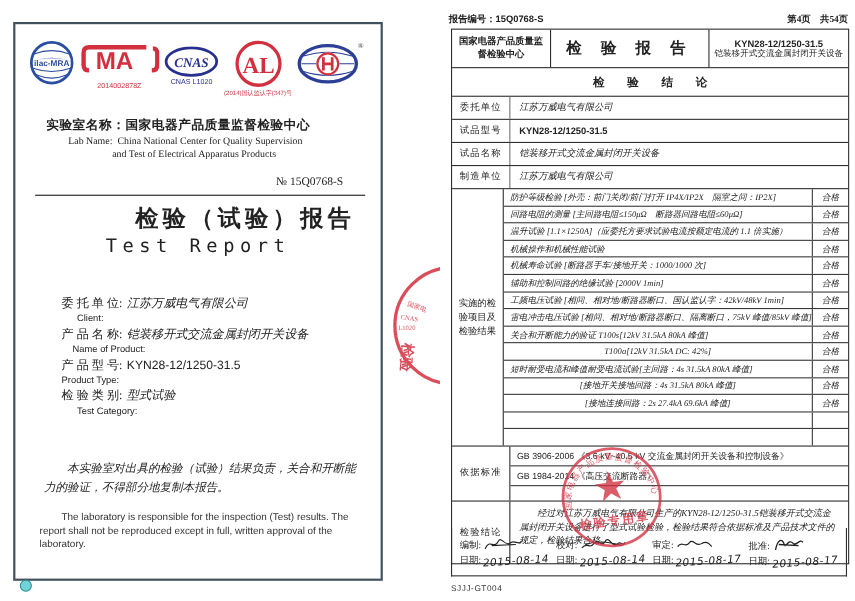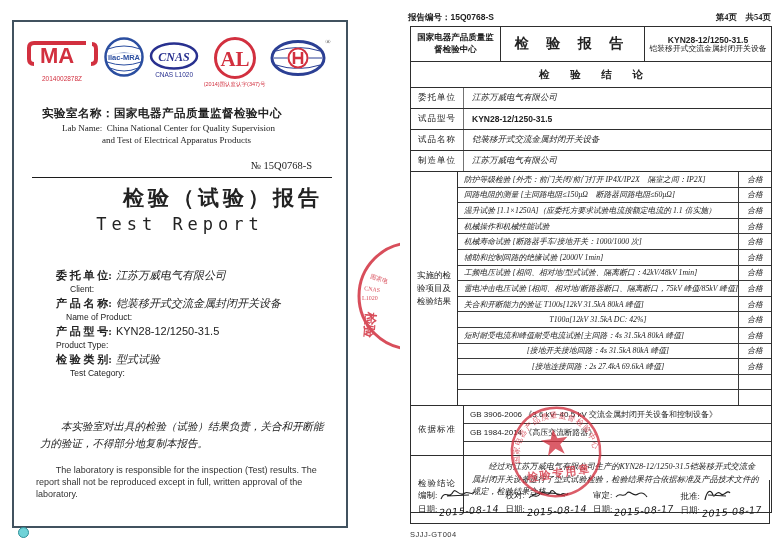--- a/index.html
+++ b/index.html
@@ -12,21 +12,21 @@
   .logo-code.blue{color:#28308f;}
   .lab-cn{position:absolute;left:28px;top:84px;font-size:11.5px;font-weight:bold;letter-spacing:.5px;}
   .lab-en1{position:absolute;left:48px;top:101px;font-size:9px;}
   .lab-en2{position:absolute;left:88px;top:113px;font-size:9px;}
   .report-no{position:absolute;right:34px;top:138px;font-size:10.5px;}
   .rule{position:absolute;left:18px;right:14px;top:155px;border-top:1.5px solid #1c1c1c;}
   .title-cn{position:absolute;left:0;top:162px;width:100%;text-align:center;font-size:21px;font-weight:bold;letter-spacing:4px;font-family:"DejaVu Sans","Liberation Sans",sans-serif;margin-left:43px;}
   .title-en{position:absolute;left:0;top:192px;width:100%;text-align:center;font-size:17px;letter-spacing:5px;font-family:"DejaVu Sans Mono","Liberation Mono",monospace;}
   .field{position:absolute;left:42px;right:10px;}
   .field .cnline{font-size:11px;white-space:nowrap;}
-  .field .cnlabel{font-weight:bold;margin-top:40px;}
+  .field .cnlabel{font-weight:normal;margin-top:40px;}
   .field .cnvalue{font-style:italic;margin-left:4px;}
   .field .enline{font-size:8.5px;font-family:"Liberation Sans",sans-serif;margin-top:1px;margin-left:14px;}
   .disc-cn{position:absolute;left:26px;right:18px;top:396px;font-size:10.5px;line-height:1.65;text-indent:2em;font-style:italic;}
   .disc-en{position:absolute;left:22px;right:14px;top:442px;font-size:9px;line-height:1.35;text-indent:2.2em;font-family:"Liberation Sans",sans-serif;color:#333;}
   .left-stamp{position:absolute;left:326px;top:216px;width:60px;height:116px;opacity:.85;}
   .staple-dot{position:absolute;left:4px;top:505px;width:9px;height:9px;border-radius:50%;background:#6fd3d8;border:1.5px solid #2e8f98;}
   
   .right-page{position:absolute;left:390px;top:10px;width:383px;height:534px;}
   .meta-line{position:absolute;left:18px;right:0;top:2px;font-size:8.5px;}
   .meta-no{position:absolute;left:0;top:0;font-weight:bold;font-family:"Liberation Sans",sans-serif;}
@@ -67,35 +67,35 @@
   .rp-stamp{position:absolute;left:118px;top:394px;width:96px;height:96px;opacity:.78;transform:rotate(-8deg);pointer-events:none;}
 </style>
 </head>
 <body>
 
 <div class="left-page">
 
   <div class="logos-row">
 
     <div class="logo">
-      <svg width="72" height="38" viewBox="0 0 72 38">
-        <path d="M66,8 Q70,8 70,13 L70,23 Q70,28 65,28" fill="none" stroke="#d2303f" stroke-width="4"></path>
-        <path d="M8,28 Q3,28 3,23 L3,12 Q3,7 8,7 L60,7" fill="none" stroke="#d2303f" stroke-width="4"></path>
-        <text x="14" y="27" font-family="Liberation Sans,sans-serif" font-size="22" font-weight="bold" fill="#d2303f">MA</text>
-      </svg>
-      <div class="logo-code">2014002878Z</div>
-    </div>
-
-    <div class="logo">
       <svg width="42" height="42" viewBox="0 0 42 42">
         <circle cx="21" cy="21" r="18.5" fill="none" stroke="#2b4ea0" stroke-width="2.5"></circle>
         <path d="M5,13 Q21,7 37,13 M4,20 Q21,14 38,20 M4,26 Q21,32 38,26 M7,32 Q21,38 35,32" fill="none" stroke="#2b4ea0" stroke-width="1"></path>
         <rect x="4" y="17" width="34" height="8" fill="#ffffff" opacity="0.85"></rect>
         <text x="21" y="24" text-anchor="middle" font-family="Liberation Sans,sans-serif" font-size="7.5" font-weight="bold" fill="#2b4ea0">ilac-MRA</text>
       </svg>
+    </div>
+
+    <div class="logo">
+      <svg width="72" height="38" viewBox="0 0 72 38">
+        <path d="M66,8 Q70,8 70,13 L70,23 Q70,28 65,28" fill="none" stroke="#d2303f" stroke-width="4"></path>
+        <path d="M8,28 Q3,28 3,23 L3,12 Q3,7 8,7 L60,7" fill="none" stroke="#d2303f" stroke-width="4"></path>
+        <text x="14" y="27" font-family="Liberation Sans,sans-serif" font-size="22" font-weight="bold" fill="#d2303f">MA</text>
+      </svg>
+      <div class="logo-code">2014002878Z</div>
     </div>
 
     <div class="logo" style="margin-top:6px;">
       <svg width="50" height="28" viewBox="0 0 50 28">
         <ellipse cx="25" cy="14" rx="23" ry="12.5" fill="none" stroke="#28308f" stroke-width="2.5"></ellipse>
         <text x="25" y="19" text-anchor="middle" font-family="Liberation Serif,serif" font-style="italic" font-size="12" font-weight="bold" fill="#28308f">CNAS</text>
       </svg>
       <div class="logo-code blue">CNAS L1020</div>
     </div>
 
@@ -218,21 +218,21 @@
           </div>
         <div class="trow">
             <div class="item">机械寿命试验 [断路器手车/接地开关：1000/1000 次]</div>
             <div class="res">合格</div>
           </div>
         <div class="trow">
             <div class="item">辅助和控制回路的绝缘试验 [2000V 1min]</div>
             <div class="res">合格</div>
           </div>
         <div class="trow">
-            <div class="item">工频电压试验 [相间、相对地/型式试验、隔离断口：42kV/48kV  1min]</div>
+            <div class="item">工频电压试验 [相间、相对地/断路器断口、国认监认字：42kV/48kV  1min]</div>
             <div class="res">合格</div>
           </div>
         <div class="trow">
             <div class="item">雷电冲击电压试验 [相间、相对地/断路器断口、隔离断口，75kV 峰值/85kV 峰值]</div>
             <div class="res">合格</div>
           </div>
         <div class="trow">
             <div class="item">关合和开断能力的验证 T100s[12kV  31.5kA  80kA 峰值]</div>
             <div class="res">合格</div>
           </div>

